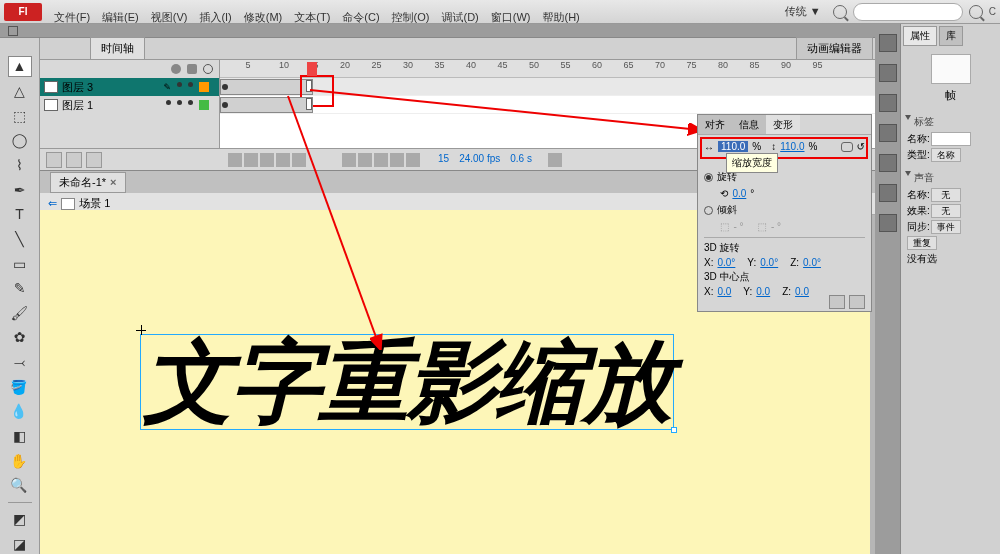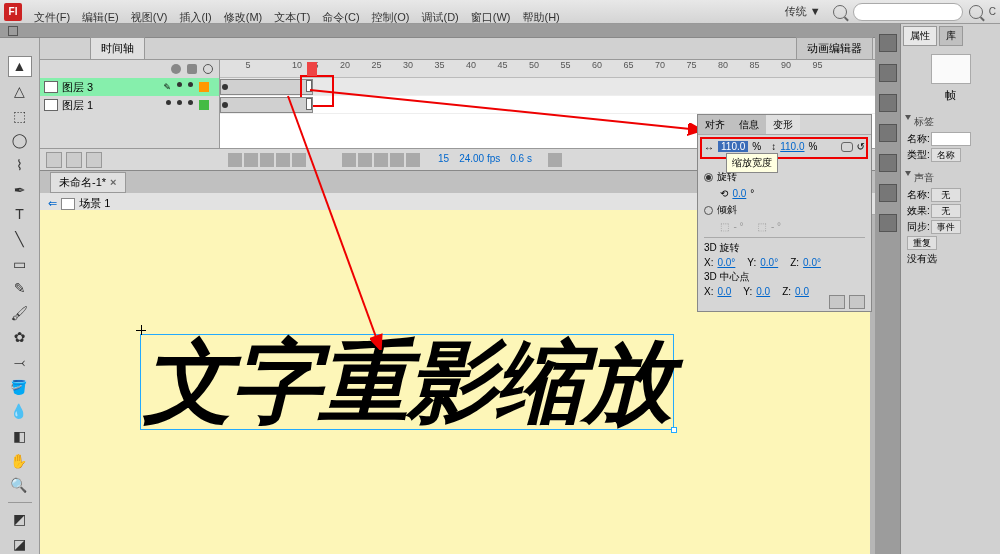--- a/index.html
+++ b/index.html
@@ -1,19 +1,19 @@
 <!DOCTYPE html>
 <html><head>
 <meta charset="utf-8">
 <style>
 * { margin:0; padding:0; box-sizing:border-box; font-family:"Microsoft YaHei",sans-serif; }
 body { width:1000px; height:554px; background:#b6b6b6; overflow:hidden; position:relative; }
 
 .menubar { height:24px; background:linear-gradient(#e8e8e8,#d4d4d4); display:flex; align-items:center; font-size:11px; color:#333; padding:0 4px; border-bottom:1px solid #999; }
-.app-icon { width:18px; height:18px; background:#c22; margin-right:6px; border-radius:2px; display:flex; align-items:center; justify-content:center; color:#fff; font-size:10px; font-weight:bold; }
+.app-icon { width:38px; height:18px; background:#c22; margin-right:6px; border-radius:2px; display:flex; align-items:center; justify-content:center; color:#fff; font-size:10px; font-weight:bold; }
 .menu-item { padding:0 6px; cursor:pointer;margin-top:12px; }
 .menubar-right { margin-left:auto; display:flex; align-items:center; gap:6px; }
 .search-box { width:110px; height:18px; background:#fff; border:1px solid #aaa; border-radius:9px; padding:0 6px; font-size:10px; }
 .search-icon { width:14px; height:14px; border:1.5px solid #666; border-radius:50%; position:relative; }
 .search-icon::after { content:''; position:absolute; width:5px; height:1.5px; background:#666; bottom:-2px; right:-3px; transform:rotate(45deg); }
 .ws-btn { display:flex; align-items:center; gap:2px; padding:0 6px; font-size:11px; }
 
 .shelf { height:14px; background:#9c9c9c; border-bottom:1px solid #888; display:flex; padding-left:6px; }
 .shelf-icon { width:10px; height:10px; margin:2px; border:1px solid #555; }
 
@@ -21,21 +21,21 @@
 .tl-tabs { display:flex; font-size:11px; border-bottom:1px solid #999; height:22px; align-items:flex-end; padding-left:50px;justify-content:space-between; }
 .tl-tab { padding:3px 10px; background:#c8c8c8; border:1px solid #999; border-bottom:none; margin-right:2px; cursor:pointer; }
 .tl-tab.active { background:#e0e0e0; }
 .tl-body { display:flex; height:88px; }
 .layer-col { width:180px; background:#d9d9d9; border-right:1px solid #999; }
 .layer-hdr { height:18px; display:flex; justify-content:flex-end; align-items:center; padding-right:6px; gap:6px; font-size:9px; color:#555; }
 .eye-icon,.lock-icon,.outline-icon { width:10px; height:10px; background:#888; border-radius:50%; }
 .lock-icon { border-radius:2px; }
 .outline-icon { border:1px solid #555; background:none; }
 .layer-row { height:18px; display:flex; align-items:center; font-size:11px; padding:0 4px; gap:4px; }
-.layer-row.sel { background:#86efac; }
+.layer-row.sel { background:#0f766e; }
 .layer-icon { width:14px; height:12px; background:#fff; border:1px solid #666; }
 .layer-dots { margin-left:auto; display:flex; gap:6px; padding-right:6px; }
 .dot { width:5px; height:5px; background:#333; border-radius:50%; }
 .sq { width:10px; height:10px; }
 .sq.o { background:#f90; } .sq.g { background:#4b4; }
 .track-col { flex:1; background:#fff; overflow:hidden; position:relative; }
 .ruler { height:18px; background:#e0e0e0; display:flex; font-size:9px; color:#555; border-bottom:1px solid #bbb; position:relative; }
 .ruler-tick { position:absolute; }
 .track-row { height:18px; border-bottom:1px solid #eee; position:relative; }
 .track-row.sel { background:#e8e8e8; }
@@ -166,21 +166,21 @@
             <div class="dot"></div>
             <div class="dot"></div>
             <div class="dot"></div>
             <div class="sq g"></div>
           </div>
       </div>
     </div>
     <div class="track-col">
       <div class="ruler" id="ruler">
           <div class="ruler-tick" style="left: 25.5px;">5</div>
-          <div class="ruler-tick" style="left: 72px;">10</div>
+          <div class="ruler-tick" style="left: 59px;">10</div>
           <div class="ruler-tick" style="left: 88.5px;">15</div>
           <div class="ruler-tick" style="left: 120px;">20</div>
           <div class="ruler-tick" style="left: 151.5px;">25</div>
           <div class="ruler-tick" style="left: 183px;">30</div>
           <div class="ruler-tick" style="left: 214.5px;">35</div>
           <div class="ruler-tick" style="left: 246px;">40</div>
           <div class="ruler-tick" style="left: 277.5px;">45</div>
           <div class="ruler-tick" style="left: 309px;">50</div>
           <div class="ruler-tick" style="left: 340.5px;">55</div>
           <div class="ruler-tick" style="left: 372px;">60</div>

